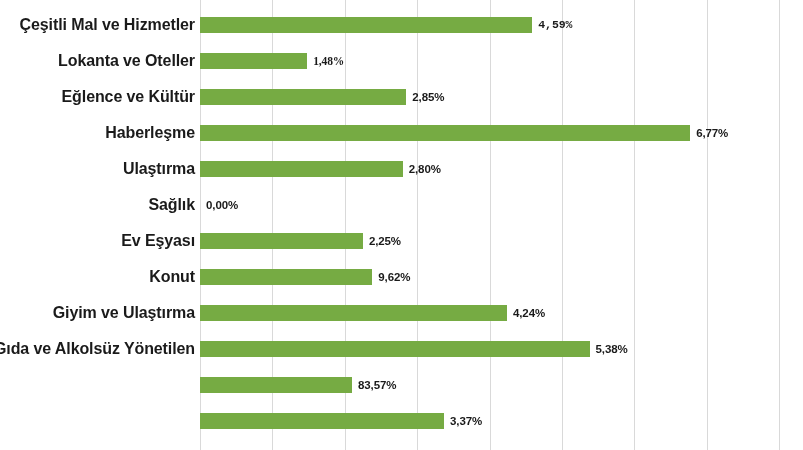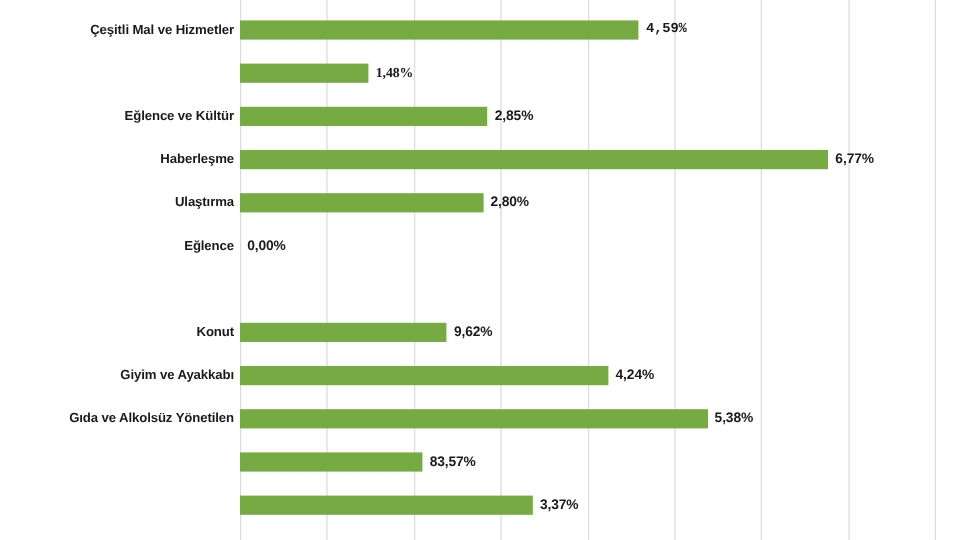--- a/index.html
+++ b/index.html
@@ -50,21 +50,21 @@
     height: 36px;
   }
   .cat-label {
     position: absolute;
     right: 608px; 
     top: 0;
     height: 36px;
     line-height: 36px;
     text-align: right;
     white-space: nowrap;
-    font-size: 11px;
+    font-size: 16px;
     font-weight: bold;
     color: #1a1a1a;
     letter-spacing: -0.1px;
   }
   .bar {
     position: absolute;
     left: 200px;
     top: 10px;
     height: 16px;
     background: #76ab43;
@@ -98,49 +98,55 @@
       <div class="gridline" style="left: 579.2px; background: rgb(217, 217, 217);"></div>
     </div>
 
   <div id="rows">
       <div class="row" style="top: 7px;">
         <div class="cat-label">Çeşitli Mal ve Hizmetler</div>
         <div class="bar" style="width: 332.316px; background: rgb(118, 171, 67);"></div>
         <div class="val-label" style="left: 538.316px; font-family: Liberation Mono, monospace;">4,59%</div>
       </div>
       <div class="row" style="top: 43px;">
+        <div class="cat-label">Lokanta ve Oteller</div>
         <div class="bar" style="width: 107.152px; background: rgb(118, 171, 67);"></div>
         <div class="val-label" style="left: 313.152px; font-family: Liberation Serif, serif;">1,48%</div>
       </div>
       <div class="row" style="top: 79px;">
         <div class="cat-label">Eğlence ve Kültür</div>
         <div class="bar" style="width: 206.34px; background: rgb(118, 171, 67);"></div>
         <div class="val-label" style="left: 412.34px;">2,85%</div>
       </div>
       <div class="row" style="top: 115px;">
         <div class="cat-label">Haberleşme</div>
         <div class="bar" style="width: 490.148px; background: rgb(118, 171, 67);"></div>
         <div class="val-label" style="left: 696.148px;">6,77%</div>
       </div>
       <div class="row" style="top: 151px;">
         <div class="cat-label">Ulaştırma</div>
         <div class="bar" style="width: 202.72px; background: rgb(118, 171, 67);"></div>
         <div class="val-label" style="left: 408.72px;">2,80%</div>
       </div>
       <div class="row" style="top: 187px;">
-        <div class="cat-label">Eğlence</div>
+        <div class="cat-label">Sağlık</div>
         <div class="val-label" style="left: 206px; text-align: right;">0,00%</div>
+      </div>
+      <div class="row" style="top: 223px;">
+        <div class="cat-label">Ev Eşyası</div>
+        <div class="bar" style="width: 162.9px; background: rgb(118, 171, 67);"></div>
+        <div class="val-label" style="left: 368.9px;">2,25%</div>
       </div>
       <div class="row" style="top: 259px;">
         <div class="cat-label">Konut</div>
         <div class="bar" style="width: 172.312px; background: rgb(118, 171, 67);"></div>
         <div class="val-label" style="left: 378.312px;">9,62%</div>
       </div>
       <div class="row" style="top: 295px;">
-        <div class="cat-label">Giyim ve Ayakkabı</div>
+        <div class="cat-label">Giyim ve Ulaştırma</div>
         <div class="bar" style="width: 306.976px; background: rgb(118, 171, 67);"></div>
         <div class="val-label" style="left: 512.976px;">4,24%</div>
       </div>
       <div class="row" style="top: 331px;">
         <div class="cat-label">Gıda ve Alkolsüz Yönetilen</div>
         <div class="bar" style="width: 389.512px; background: rgb(118, 171, 67);"></div>
         <div class="val-label" style="left: 595.512px;">5,38%</div>
       </div>
       <div class="row" style="top: 367px;">
         <div class="bar" style="width: 152.04px; background: rgb(118, 171, 67);"></div>

